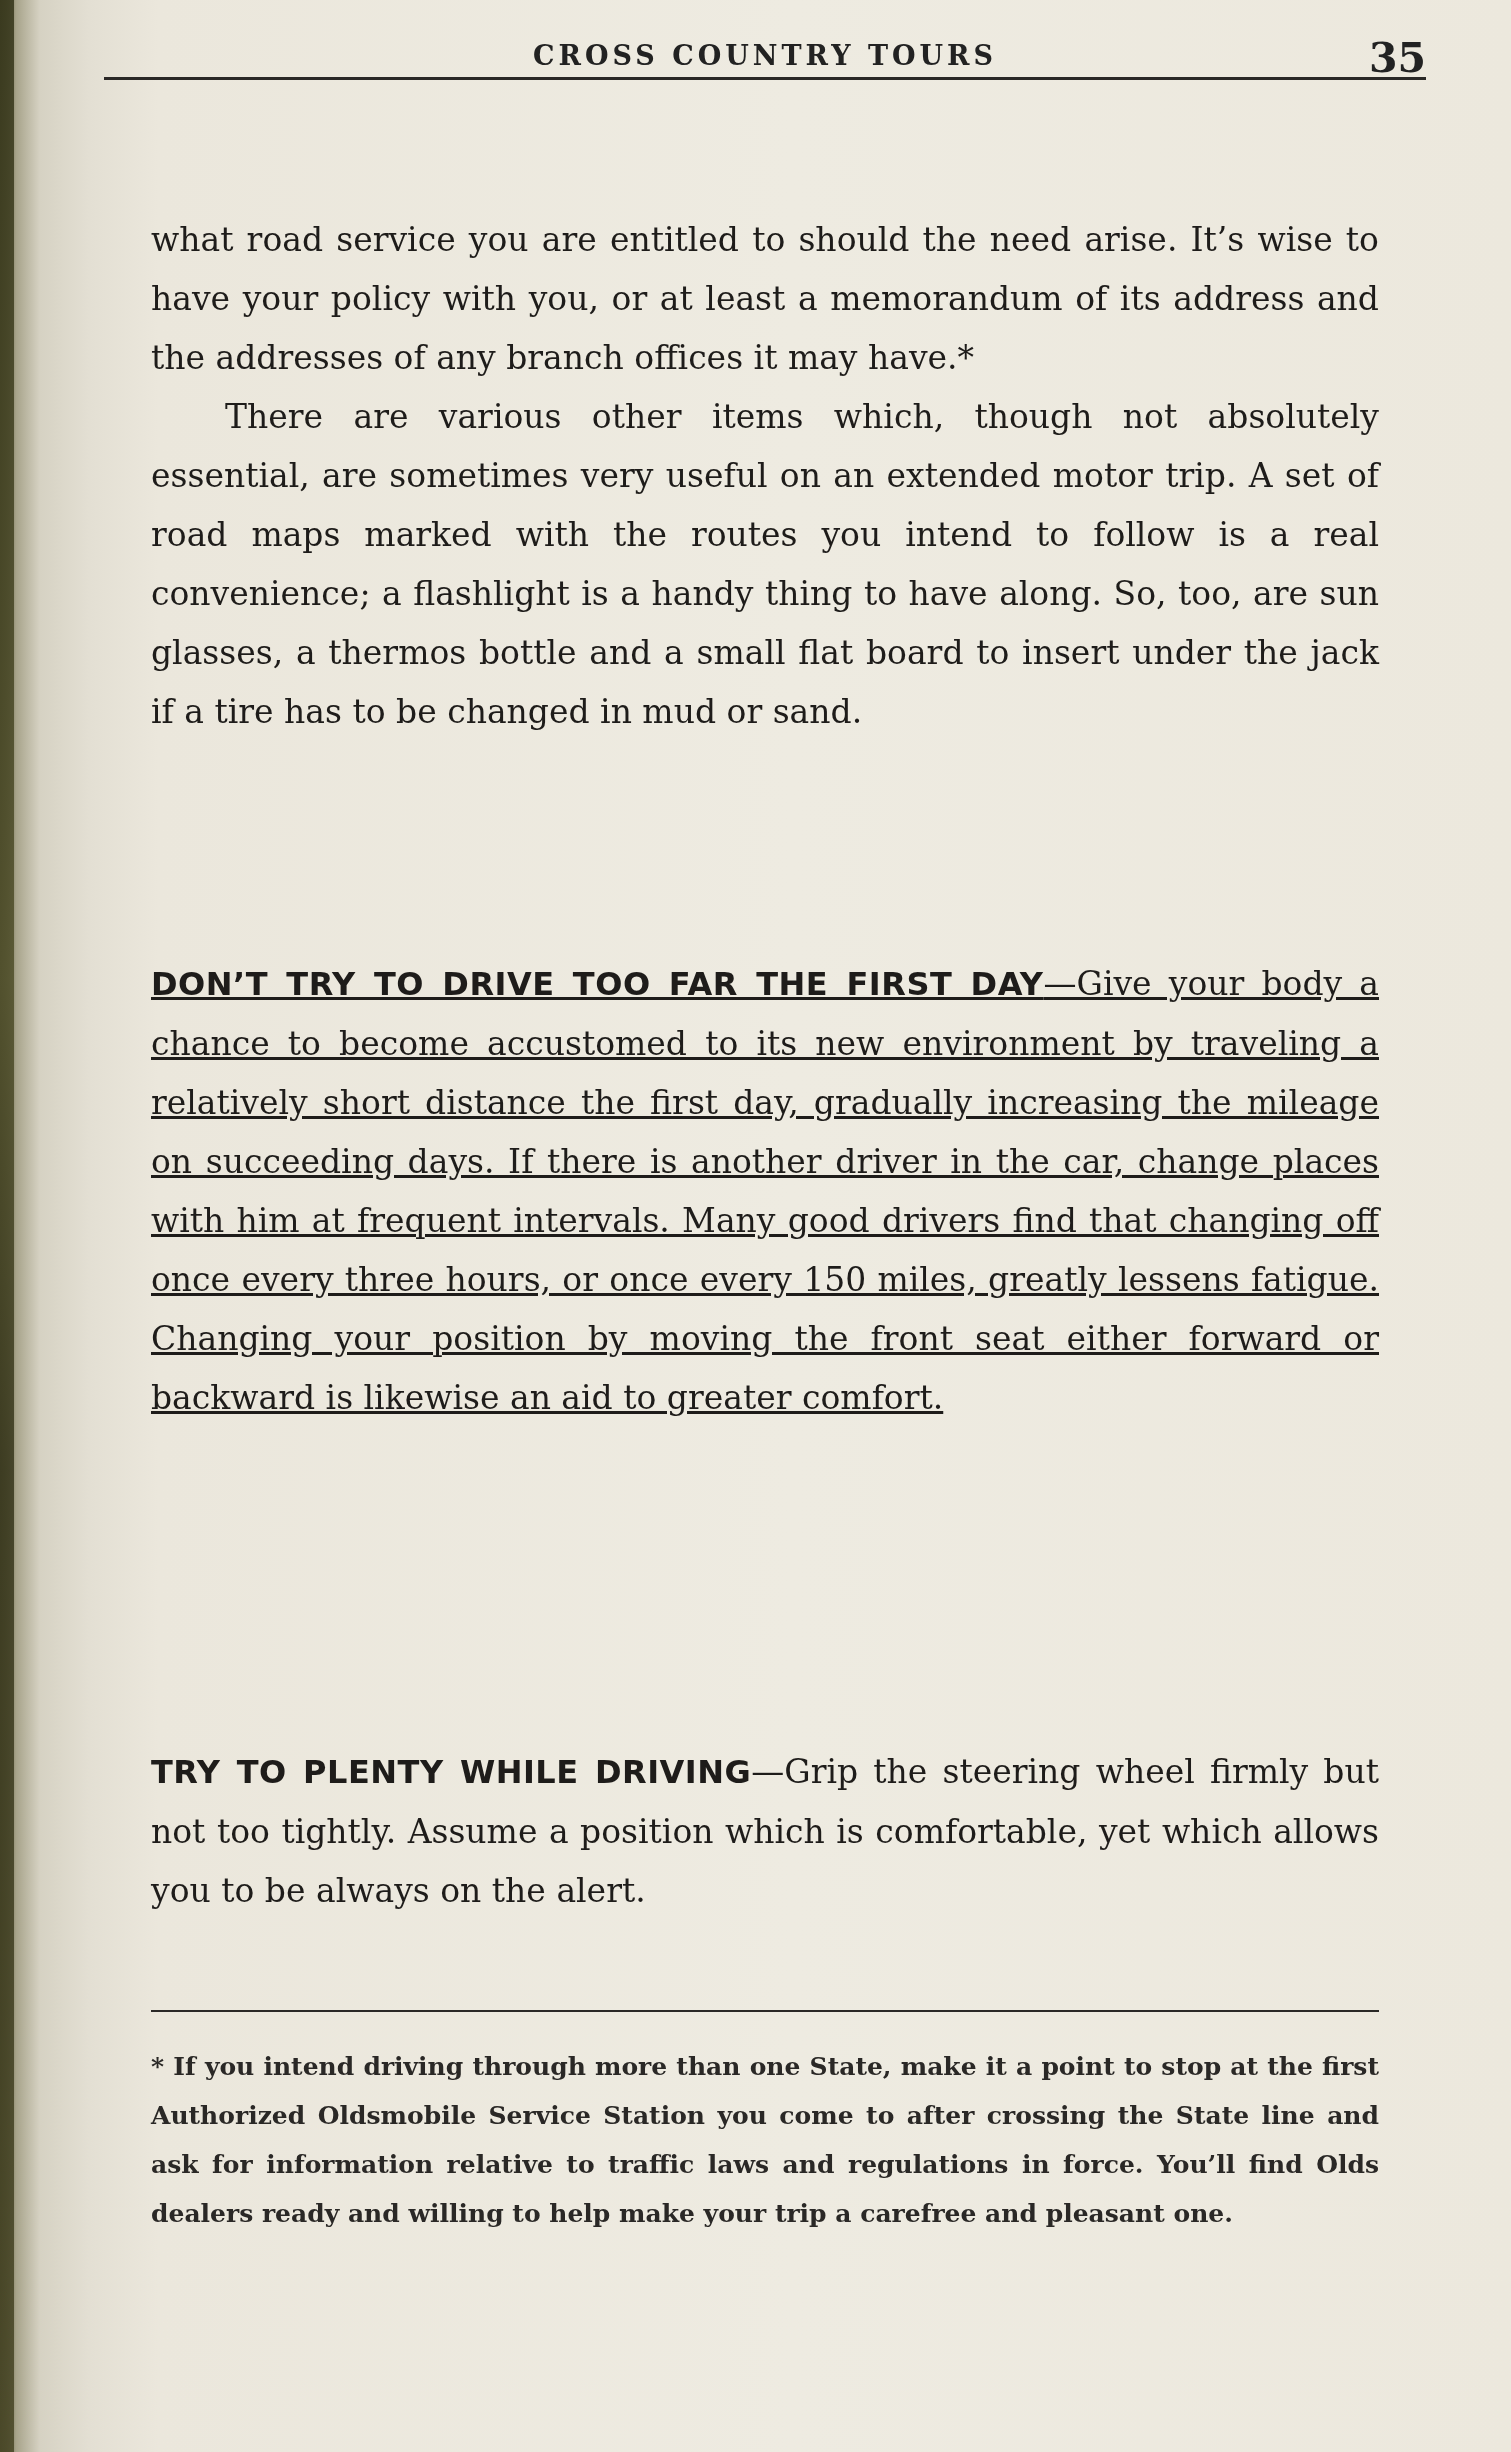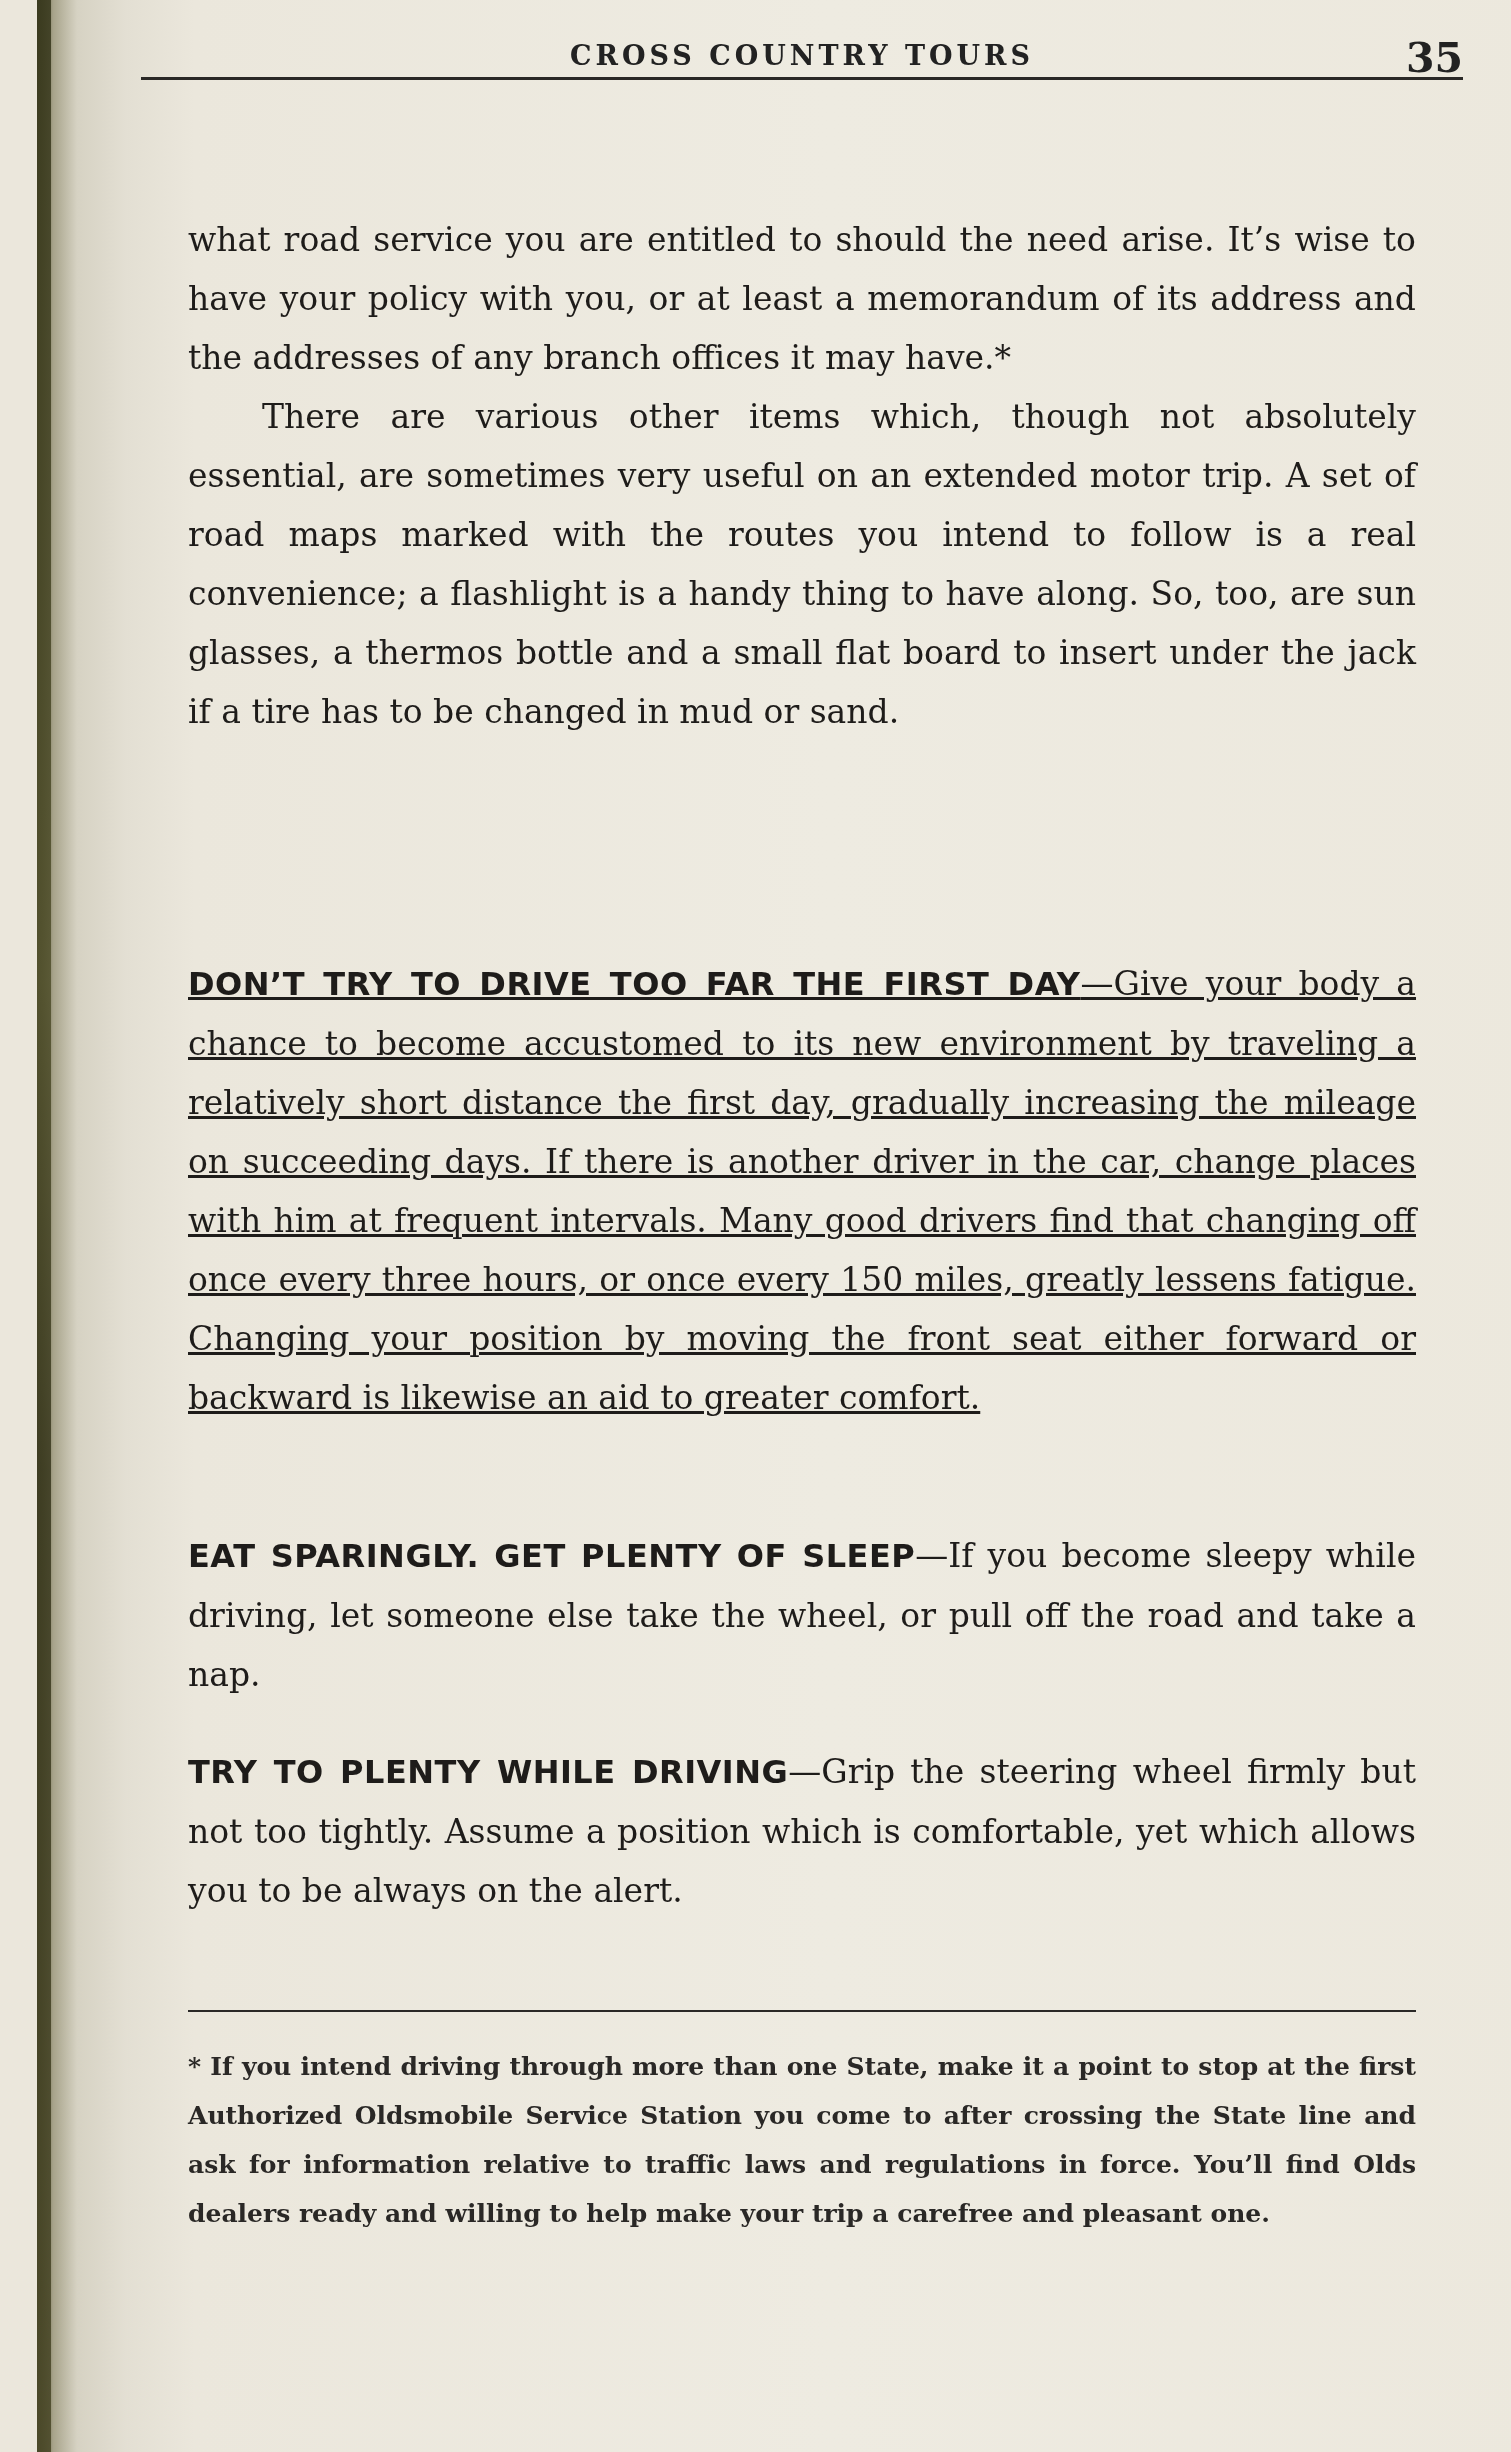--- a/index.html
+++ b/index.html
@@ -5,21 +5,20 @@
   html, body { margin: 0; padding: 0; }
   body {
     width: 1512px; height: 2452px; position: relative; overflow: hidden;
     background: #ebe7dc;
     font-family: "DejaVu Serif", "Liberation Serif", serif;
     color: #1e1c1a;
   }
   .page {
     position: absolute; inset: 0;
     background: linear-gradient(90deg, #3b3a20 0px, #5b5a3a 6px, #a7a38a 16px, #d6d2c3 40px, #e3dfd3 89px, #ebe7dc 158px, #eeebe1 792px, #ece8dd 1512px);
-    margin-left: 37px;
   }
   .spine-shadow {
     position: absolute; left: 0; top: 0; width: 14px; height: 2452px;
     background: linear-gradient(180deg, #3a3a1f, #54532f 40%, #3d3c22 60%, #4c4a2a 100%);
     opacity: 0.9;
   }
   .running-head {
     position: absolute; left: 104px; top: 30px; width: 1322px; height: 50px;
   }
   .running-title {
@@ -67,23 +66,20 @@
 
   <div class="body-text" style="top:210px;">
     <p class="para">what road service you are entitled to should the need arise. It’s wise to have your policy with you, or at least a memorandum of its address and the addresses of any branch offices it may have.*</p>
     <p class="para indent">There are various other items which, though not absolutely essential, are sometimes very useful on an extended motor trip. A set of road maps marked with the routes you intend to follow is a real convenience; a flashlight is a handy thing to have along. So, too, are sun glasses, a thermos bottle and a small flat board to insert under the jack if a tire has to be changed in mud or sand.</p>
   </div>
 
   <div class="body-text" style="top:954px;text-decoration:underline;">
     <p class="para"><span class="tip-heading">DON’T TRY TO DRIVE TOO FAR THE FIRST DAY</span><span>—Give your body a chance to become accustomed to its new environment by traveling a relatively short distance the first day, gradually increasing the mileage on succeeding days. If there is another driver in the car, change places with him at frequent intervals. Many good drivers find that changing off once every three hours, or once every 150 miles, greatly lessens fatigue. Changing your position by moving the front seat either forward or backward is likewise an aid to greater comfort.</span></p>
   </div>
 
-  <div class="body-text" style="top:1526px;">
-    <p class="para"><span class="tip-heading">EAT SPARINGLY. GET PLENTY OF SLEEP</span><span>—If you become sleepy while driving, let someone else take the wheel, or pull off the road and take a nap.</span></p>
-  </div>
 
   <div class="body-text" style="top:1742px;">
     <p class="para"><span class="tip-heading">TRY TO PLENTY WHILE DRIVING</span><span>—Grip the steering wheel firmly but not too tightly. Assume a position which is comfortable, yet which allows you to be always on the alert.</span></p>
   </div>
 
   <div class="foot-rule"></div>
   <div class="footnote">* If you intend driving through more than one State, make it a point to stop at the first Authorized Oldsmobile Service Station you come to after crossing the State line and ask for information relative to traffic laws and regulations in force. You’ll find Olds dealers ready and willing to help make your trip a carefree and pleasant one.</div>
 </div>
 
 

